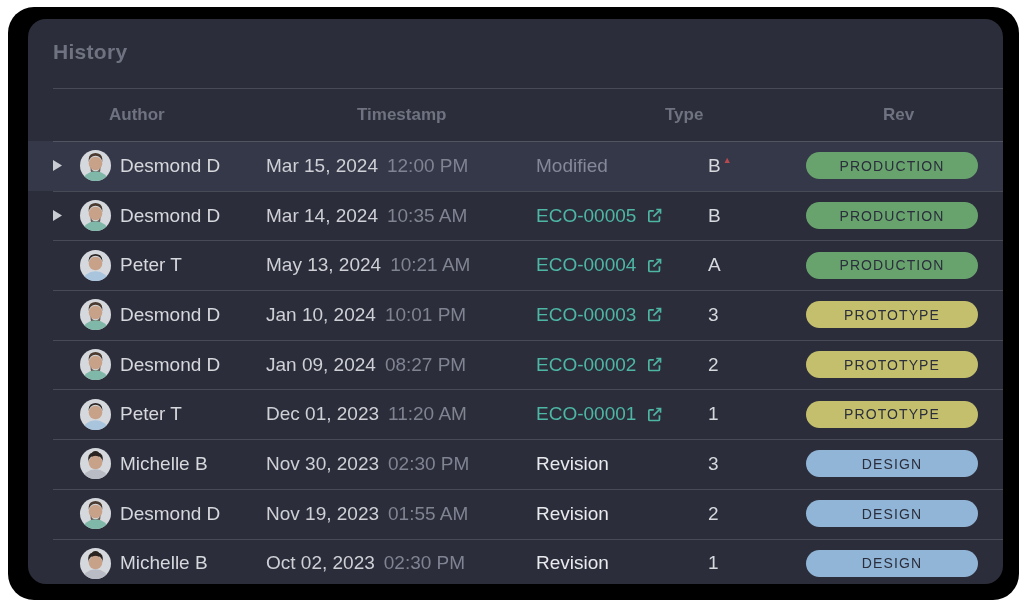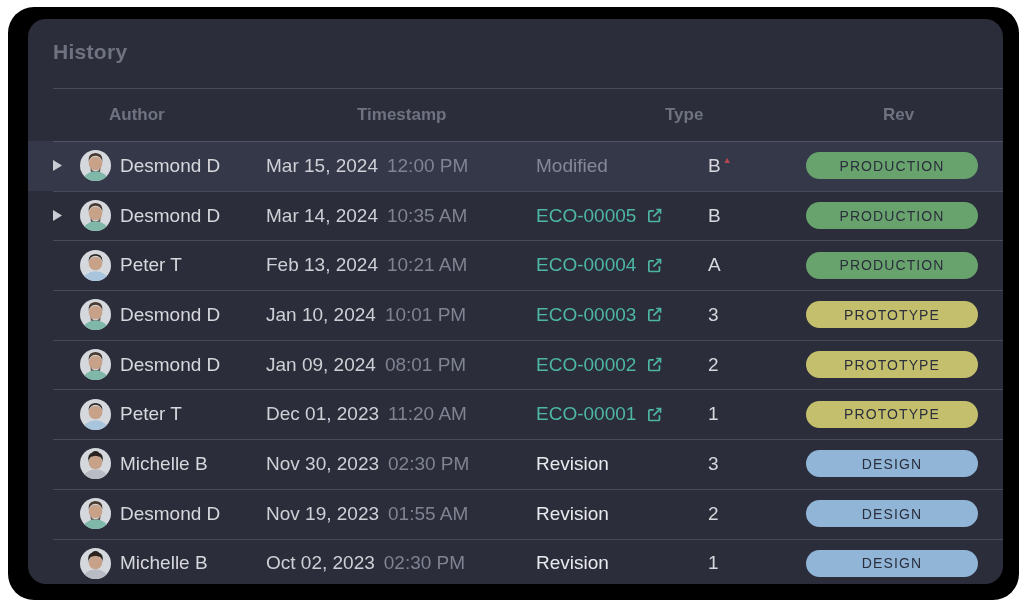--- a/index.html
+++ b/index.html
@@ -129,21 +129,21 @@
           <span class="caret"></span>
           <span class="avatar peter">
             <svg viewBox="0 0 32 32" width="31" height="31">
                 <circle class="head" cx="16" cy="14" r="7"></circle>
                 <path class="hair" d="M9 13 a7 7 0 0 1 14 0 l0 -3 a7 6 0 0 0 -14 0 z"></path>
                 <path class="shirt" d="M3 32 a13 10 0 0 1 26 0 z"></path>
               </svg>
           </span>
           <span class="name">Peter T</span>
           <span class="ts">
-              <span class="date">Feb 13, 2024</span>
+              <span class="date">May 13, 2024</span>
               <span class="time">10:21 AM</span>
             </span>
           <span class="type-link">
               <span>ECO-00004</span>
               <span class="ext-icon">
                 <svg width="17" height="17" viewBox="0 0 24 24" fill="none" stroke="currentColor" stroke-width="2.4">
                   <path d="M19 13v6a1.5 1.5 0 0 1-1.5 1.5h-12A1.5 1.5 0 0 1 4 19V7a1.5 1.5 0 0 1 1.5-1.5H11"></path>
                   <path d="M14.5 3.5H20.5V9.5"></path>
                   <path d="M10.5 13.5L20 4"></path>
                 </svg>
@@ -188,21 +188,21 @@
             <svg viewBox="0 0 32 32" width="31" height="31">
                 <circle class="head" cx="16" cy="14" r="7"></circle>
                 <path class="hair" d="M9 13 a7 7 0 0 1 14 0 l0 -4 a7 6 0 0 0 -14 0 z"></path>
                 <path class="beard" d="M11 17 a5 5 0 0 0 10 0 l0 4 a5 4 0 0 1 -10 0 z" opacity=".8"></path>
                 <path class="shirt" d="M3 32 a13 10 0 0 1 26 0 z"></path>
               </svg>
           </span>
           <span class="name">Desmond D</span>
           <span class="ts">
               <span class="date">Jan 09, 2024</span>
-              <span class="time">08:01 PM</span>
+              <span class="time">08:27 PM</span>
             </span>
           <span class="type-link">
               <span>ECO-00002</span>
               <span class="ext-icon">
                 <svg width="17" height="17" viewBox="0 0 24 24" fill="none" stroke="currentColor" stroke-width="2.4">
                   <path d="M19 13v6a1.5 1.5 0 0 1-1.5 1.5h-12A1.5 1.5 0 0 1 4 19V7a1.5 1.5 0 0 1 1.5-1.5H11"></path>
                   <path d="M14.5 3.5H20.5V9.5"></path>
                   <path d="M10.5 13.5L20 4"></path>
                 </svg>
               </span>

